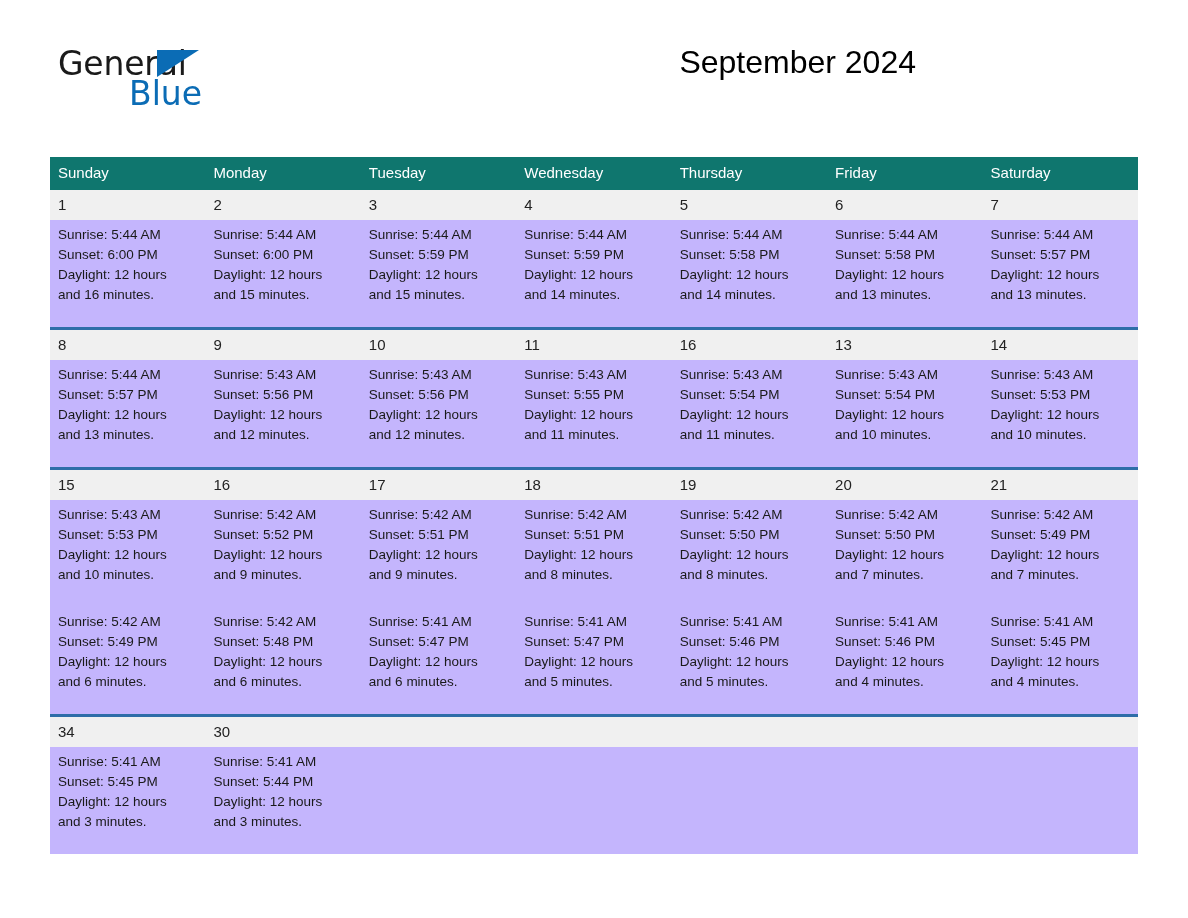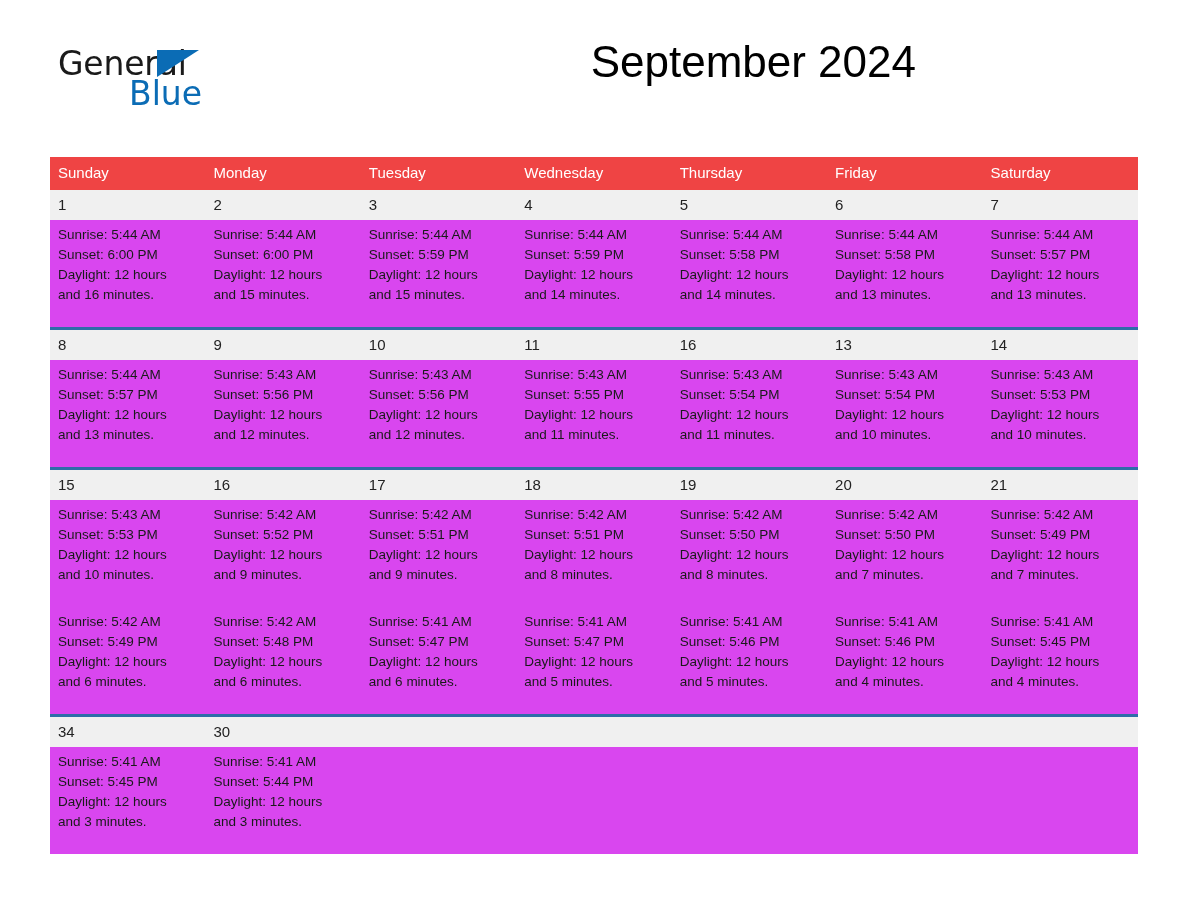--- a/index.html
+++ b/index.html
@@ -62,21 +62,21 @@
     line-height: 36px;
     color: #0b6cb5;
     font-family: "DejaVu Sans", sans-serif;
     font-weight: 400;
     white-space: nowrap;
   }
   .title {
     position: absolute;
     right: 6px;
     top: 38px;
-    font-size: 44px;
+    font-size: 32px;
     line-height: 48px;
     font-weight: 400;
     color: #000;
     white-space: nowrap;
     text-align: right;
   }
   .subtitle {
     position: absolute;
     right: 6px;
     top: 106px;
@@ -96,21 +96,21 @@
     width: 1088px;
   }
   .cal-table {
     width: 1088px;
     border-collapse: collapse;
     table-layout: fixed;
   }
   .cal-table col { width: 155.43px; }
 
   thead th {
-    background: #ef4444;
+    background: #0f766e;
     color: #ffffff;
     font-size: 15px;
     font-weight: 400;
     text-align: left;
     padding: 7px 0 8px 8px;
     height: 16px;
     line-height: 18px;
   }
 
   tr.date-row td {
@@ -119,21 +119,21 @@
     font-size: 15px;
     line-height: 18px;
     color: #222;
     padding: 6px 0 6px 8px;
     vertical-align: top;
   }
   tr.first-date-row td {
     border-top: none;
   }
   tr.info-row td {
-    background: #d946ef;
+    background: #c4b5fd;
     vertical-align: top;
     padding: 5px 10px 22px 8px;
     font-size: 13.5px;
     line-height: 20px;
     color: #1a1a1a;
   }
   tr.info-row td.empty-cell { padding: 0; }
   .info-line { display: block; white-space: nowrap; }
 </style>
 </head>

